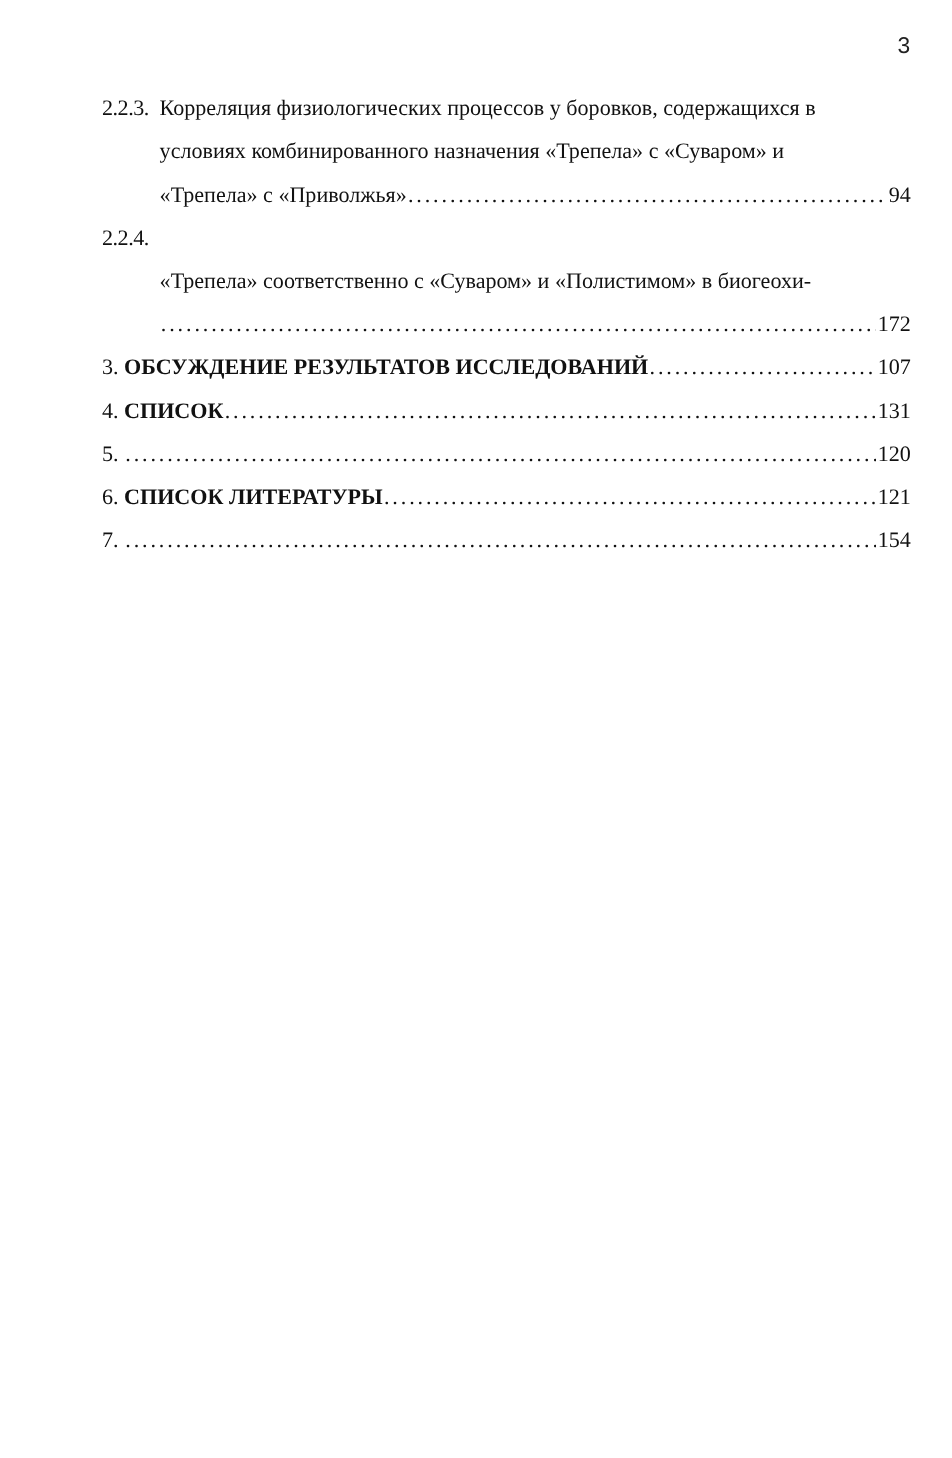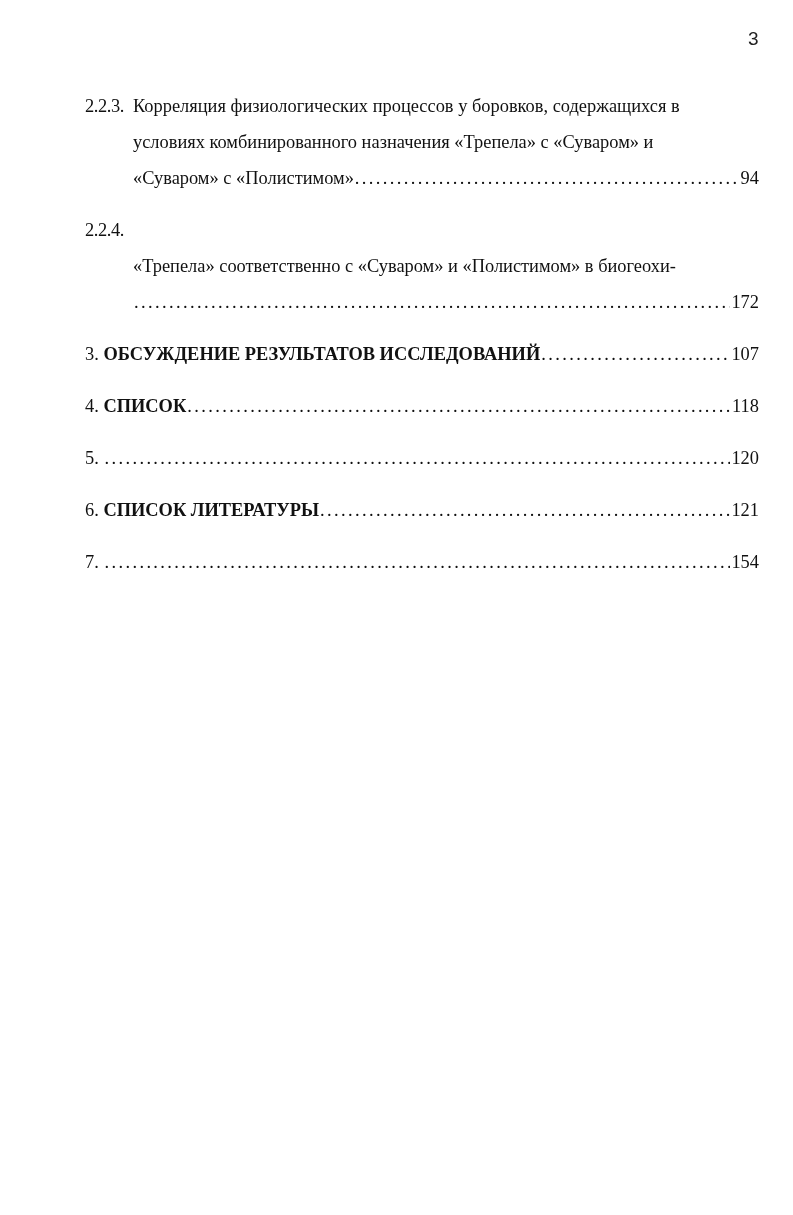--- a/index.html
+++ b/index.html
@@ -10,21 +10,21 @@
   }
   .page-number {
     position: absolute; top: 28px; left: 748px;
     font-size: 19px; font-family: "Liberation Sans", "DejaVu Sans", sans-serif;
     color: #222;
   }
   .toc {
     position: absolute; top: 72px; left: 85px; width: 674px;
     font-size: 18.4px; line-height: 36px;
   }
-  .entry { position: relative; margin-top: 16px; }
+  .entry { position: relative; }
   .row { display: flex; align-items: baseline; white-space: nowrap; }
   .num { flex: 0 0 auto; }
   .indent { padding-left: 48px; }
   .first-line { display: flex; }
   .first-line .num { width: 48px; letter-spacing: -0.4px; }
   .leader {
     flex: 1 1 auto; overflow: hidden; white-space: nowrap;
     margin: 0 1px; letter-spacing: 1.2px;
   }
   .leader::after {
@@ -44,21 +44,21 @@
 
   <div class="entry">
     <div class="row first-line">
       <span class="num">2.2.3.</span>
       <span class="text">Корреляция физиологических процессов у боровков, содержащихся в</span>
     </div>
     <div class="row indent">
       <span class="text">условиях комбинированного назначения «Трепела» с «Суваром» и</span>
     </div>
     <div class="row indent">
-      <span class="text">«Суваром» с «Полистимом»</span>
+      <span class="text">«Трепела» с «Приволжья»</span>
       <span class="leader"></span>
       <span class="page">94</span>
     </div>
   </div>
 
   <div class="entry">
     <div class="row first-line">
       <span class="num">2.2.4.</span>
     </div>
     <div class="row indent">
@@ -72,21 +72,21 @@
 
   <div class="entry row">
     <span class="num">3.</span>&nbsp;<span class="text bold">ОБСУЖДЕНИЕ РЕЗУЛЬТАТОВ ИССЛЕДОВАНИЙ</span>
     <span class="leader"></span>
     <span class="page">107</span>
   </div>
 
   <div class="entry row">
     <span class="num">4.</span>&nbsp;<span class="text bold">СПИСОК</span>
     <span class="leader"></span>
-    <span class="page">118</span>
+    <span class="page">131</span>
   </div>
 
   <div class="entry row">
     <span class="num">5.</span>&nbsp;
     <span class="leader"></span>
     <span class="page">120</span>
   </div>
 
   <div class="entry row">
     <span class="num">6.</span>&nbsp;<span class="text bold">СПИСОК ЛИТЕРАТУРЫ</span>

